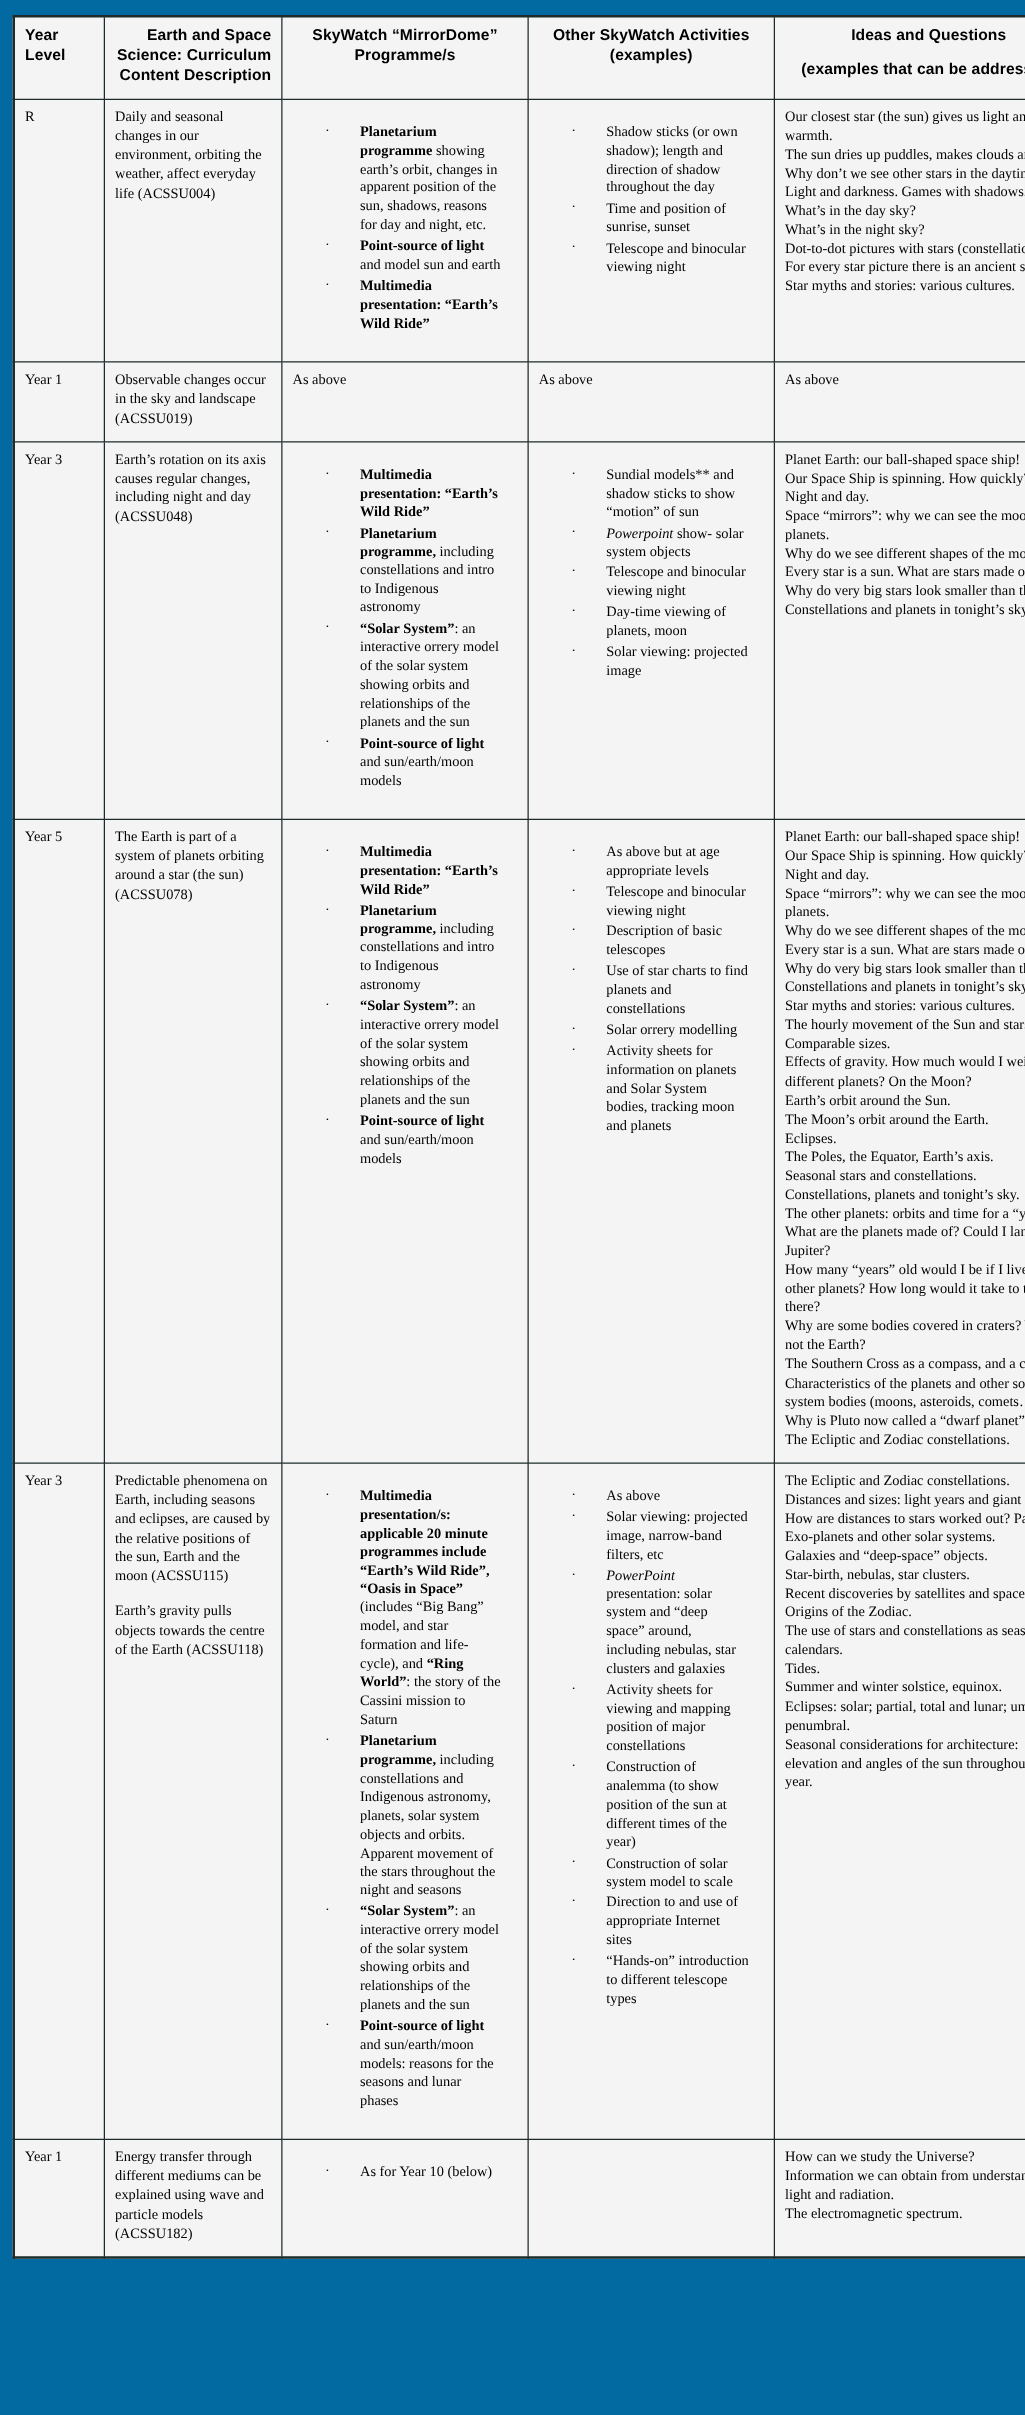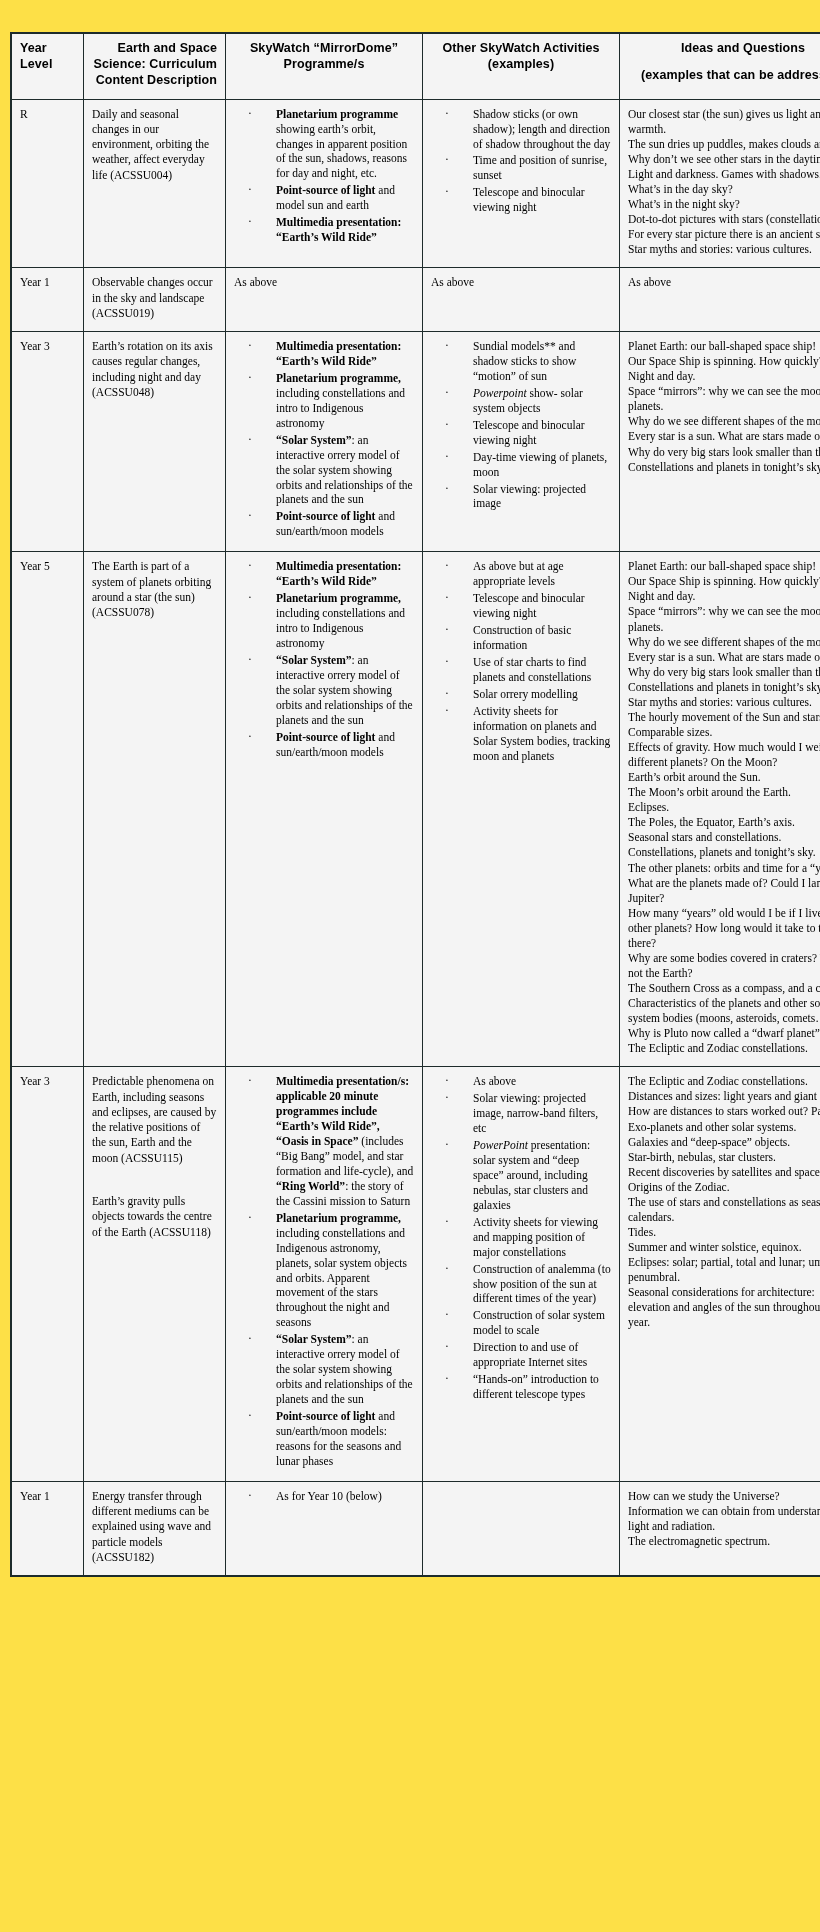--- a/index.html
+++ b/index.html
@@ -8,23 +8,23 @@
     background: #f4f4f4;
   }
   body {
     width: 820px;
     font-family: "Liberation Serif", "DejaVu Serif", serif;
     color: #000;
   }
   #page {
     width: 820px;
     min-height: 1932px;
-    background: #fde047;
+    background: #0369a1;
     box-sizing: border-box;
-    padding: 32px 10px 40px 10px;
+    padding: 12px 10px 40px 10px;
   }
   table.curriculum {
     width: 800px;
     border-collapse: collapse;
     table-layout: fixed;
     background: #f4f4f4;
     border: 2px solid #1d2b2b;
   }
   table.curriculum th,
   table.curriculum td {
@@ -70,21 +70,21 @@
     line-height: 1.31;
     padding-top: 9px;
     padding-left: 7px;
   }
   .plain-note {
     font-size: 11.5px;
     line-height: 1.33;
   }
   ul.dotlist {
     list-style: none;
-    margin: 0;
+    margin: 12px;
     padding: 0;
   }
   ul.dotlist > li {
     position: relative;
     padding-left: 42px;
     margin: 0 0 2px 0;
     line-height: 1.30;
   }
   ul.dotlist > li::before {
     content: "\00B7";
@@ -96,21 +96,21 @@
     color: #000;
   }
 
   .ideas-lines p {
     margin: 0 0 0 0;
     line-height: 1.31;
   }
   .gap { height: 11px; }
   .strongtext { font-weight: bold; }
   .italtext { font-style: italic; }
-  .content-block + .content-block { margin-top: 28px; }
+  .content-block + .content-block { margin-top: 13px; }
 </style>
 </head>
 <body>
 
 <div id="page">
   <table class="curriculum">
     <thead>
       <tr>
         <th class="h-year">Year Level</th>
         <th class="h-content">Earth and Space Science: Curriculum Content Description</th>
@@ -217,21 +217,21 @@
               <li><span class="strongtext">Multimedia presentation: “Earth’s Wild Ride”</span></li>
               <li><span class="strongtext">Planetarium programme,</span><span> including constellations and intro to Indigenous astronomy</span></li>
               <li><span class="strongtext">“Solar System”</span><span>: an interactive orrery model of the solar system showing orbits and relationships of the planets and the sun</span></li>
               <li><span class="strongtext">Point-source of light</span><span> and sun/earth/moon models</span></li>
             </ul>
           </td>
           <td class="c-other">
             <ul class="dotlist">
               <li><span>As above but at age appropriate levels</span></li>
               <li><span>Telescope and binocular viewing night</span></li>
-              <li><span>Construction of basic information</span></li>
+              <li><span>Description of basic telescopes</span></li>
               <li><span>Use of star charts to find planets and constellations</span></li>
               <li><span>Solar orrery modelling</span></li>
               <li><span>Activity sheets for information on planets and Solar System bodies, tracking moon and planets</span></li>
             </ul>
           </td>
           <td class="c-ideas">
             <div class="ideas-lines">
               <p>Planet Earth: our ball-shaped space ship!</p>
               <p>Our Space Ship is spinning. How quickly?</p>
               <p>Night and day.</p>

